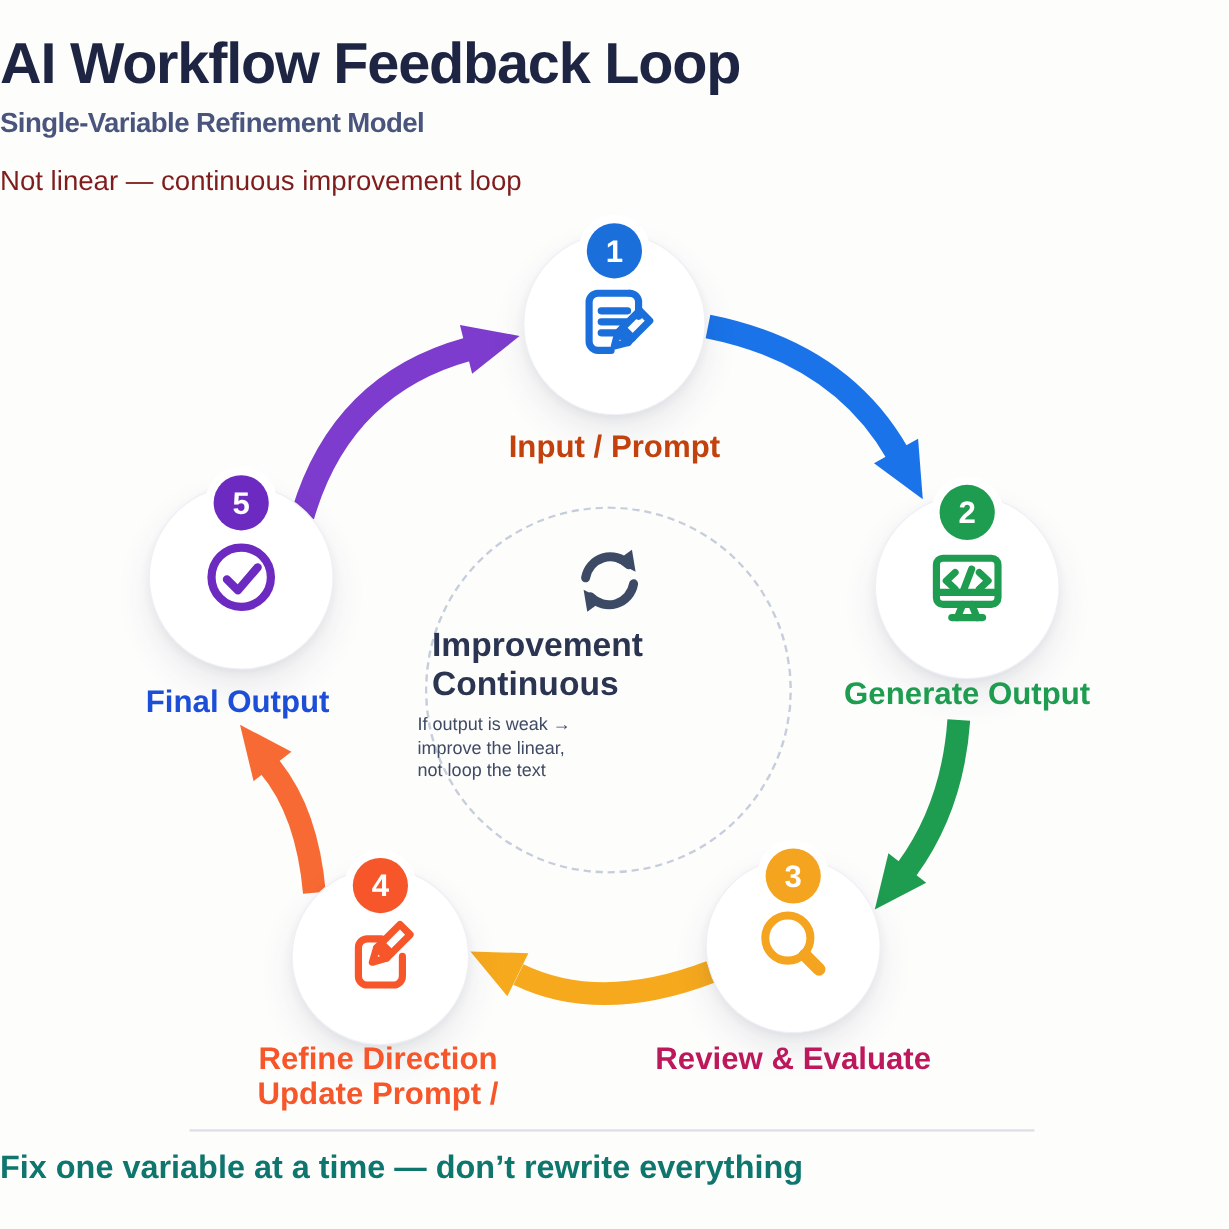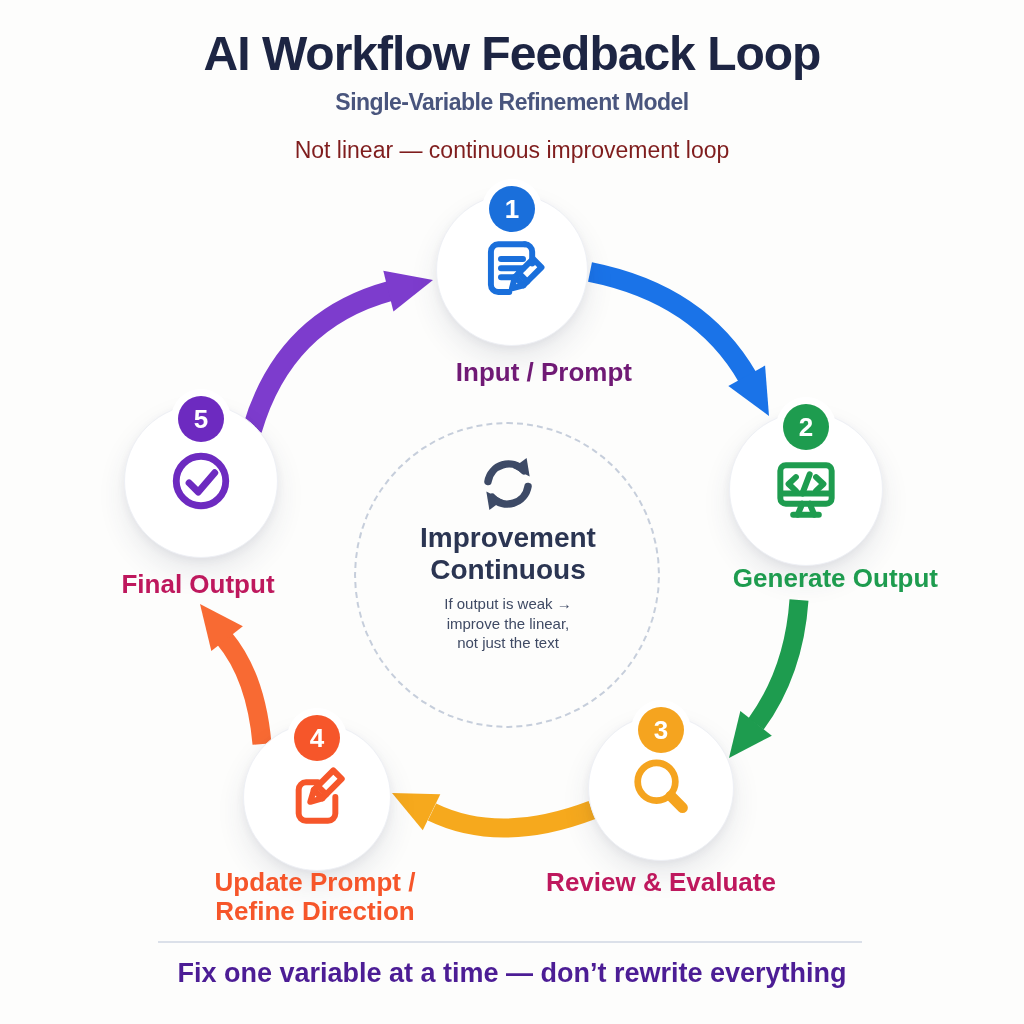--- a/index.html
+++ b/index.html
@@ -3,21 +3,21 @@
 <meta charset="utf-8">
 <style>
   * { margin: 0; padding: 0; box-sizing: border-box; }
   html, body { width: 1024px; height: 1024px; }
   body { font-family: "Liberation Sans", "DejaVu Sans", sans-serif; }
   .stage {
     position: relative; width: 1024px; height: 1024px;
     overflow: hidden;
   }
   .abs { position: absolute; }
-  .ctr { text-align: center; }
+  .ctr { }
 
   
   .title    { left: 0; right: 0; top: 26px;  font-size: 48px; font-weight: bold; letter-spacing: -1px; }
   .subtitle { left: 0; right: 0; top: 89px;  font-size: 23px; font-weight: bold; letter-spacing: -0.5px; }
   .tagline  { left: 0; right: 0; top: 137px; font-size: 23px; }
 
   
   .node {
     position: absolute; background: #ffffff; border-radius: 50%;
     border: 1px solid #eef0f5;
@@ -102,58 +102,58 @@
       <polygon points="0,0 -20,-10 -20,10" transform="translate(22,57) rotate(234)"></polygon>
     </svg>
   </div>
   <div class="abs ctr center-title" style="color: rgb(43, 53, 82);">
     <div>Improvement</div>
     <div>Continuous</div>
   </div>
   <div class="abs ctr center-note" style="color: rgb(63, 74, 100);">
     <div>If output is weak →</div>
     <div>improve the linear,</div>
-    <div>not just the text</div>
+    <div>not loop the text</div>
   </div>
 
   <div class="node" style="left:436px; top:194px; width:152px; height:152px;">
     <div class="badge" style="background-color: rgb(26, 111, 219);">1</div>
     <div class="node-icon" style="color: rgb(26, 111, 219);">
       <svg width="88" height="88" viewBox="0 0 96 96" fill="none" stroke="currentColor" stroke-width="6.5" stroke-linecap="round" stroke-linejoin="round">
         <path d="M62,20 H33 c-4.4,0 -8,3.6 -8,8 v36 c0,4.4 3.6,8 8,8 h12"></path>
         <path d="M62,20 c4.4,0 8,3.6 8,8 v13"></path>
         <path d="M36,36 h24"></path>
           <path d="M36,46 h24"></path>
           <path d="M36,56 h13"></path>
         <g transform="rotate(45 60 56)">
           <path d="M53.5,34 h13 v28 h-13 z"></path>
           <path d="M53.5,56 h13"></path>
           <path d="M53.5,62 l6.5,11 6.5,-11"></path>
         </g>
       </svg>
     </div>
   </div>
-  <div class="node-label" style="left: 368px; top: 358px; width: 264px; color: #701a75; text-align: right;">Input / Prompt</div>
+  <div class="node-label" style="left: 380px; top: 358px; width: 264px; color: #c2410c;">Input / Prompt</div>
 
   <div class="node" style="left:729px; top:412px; width:154px; height:154px;">
     <div class="badge" style="background-color: rgb(30, 156, 79);">2</div>
     <div class="node-icon" style="color: rgb(30, 156, 79);">
       <svg width="88" height="88" viewBox="0 0 96 96" fill="none" stroke="currentColor" stroke-width="6.5" stroke-linecap="round" stroke-linejoin="round">
         <rect x="20" y="22" width="56" height="42" rx="6"></rect>
         <path d="M21,53 h54"></path>
         <path d="M44,64 l-5,12"></path>
           <path d="M52,64 l5,12"></path>
         <path d="M34,76 h28"></path>
         <path d="M37,35 l-8,7.5 8,7.5"></path>
         <path d="M59,35 l8,7.5 -8,7.5"></path>
         <path d="M52,32 l-8,21"></path>
       </svg>
     </div>
   </div>
-  <div class="node-label" style="left: 674px; top: 564px; width: 264px; color: rgb(30, 156, 79); text-align: right;">Generate Output</div>
+  <div class="node-label" style="left: 674px; top: 564px; width: 264px; color: rgb(30, 156, 79);">Generate Output</div>
 
   <div class="node" style="left:588px; top:715px; width:146px; height:146px;">
     <div class="badge" style="background-color: rgb(245, 164, 31);">3</div>
     <div class="node-icon" style="color: rgb(245, 164, 31);">
       <svg width="86" height="86" viewBox="0 0 96 96" fill="none" stroke="currentColor" stroke-linecap="round">
         <circle cx="43" cy="41" r="21" stroke-width="7.5"></circle>
         <path d="M59,57 L72,70" stroke-width="12"></path>
       </svg>
     </div>
   </div>
@@ -166,31 +166,31 @@
         <path d="M68,48 v18 c0,4.4 -3.6,8 -8,8 H36 c-4.4,0 -8,-3.6 -8,-8 V40 c0,-4.4 3.6,-8 8,-8 h13"></path>
         <g transform="rotate(45 52 42)">
           <path d="M45.5,16 h13 v30 h-13 z"></path>
           <path d="M45.5,40 h13"></path>
           <path d="M45.5,46 l6.5,12 6.5,-12"></path>
         </g>
       </svg>
     </div>
   </div>
   <div class="node-label" style="left: 182px; top: 868px; width: 266px; color: rgb(246, 86, 42);">
+    <div>Refine Direction</div>
     <div>Update Prompt /</div>
-    <div>Refine Direction</div>
   </div>
 
   <div class="node" style="left:124px; top:404px; width:154px; height:154px;">
     <div class="badge" style="background-color: rgb(109, 42, 192);">5</div>
     <div class="node-icon" style="color: rgb(109, 42, 192);">
       <svg width="88" height="88" viewBox="0 0 96 96" fill="none" stroke="currentColor" stroke-width="7.5" stroke-linecap="round" stroke-linejoin="round">
         <circle cx="48" cy="48" r="27"></circle>
         <path d="M35,50 l10,10 l18,-21"></path>
       </svg>
     </div>
   </div>
-  <div class="node-label" style="left: 68px; top: 570px; width: 260px; color: #be185d;">Final Output</div>
+  <div class="node-label" style="left: 68px; top: 570px; width: 260px; color: #1d4ed8;">Final Output</div>
 
   <div class="abs footer-divider" style="background-color: rgb(219, 224, 233);"></div>
-  <div class="abs ctr footer-note" style="color: #4c1d95;">Fix one variable at a time — don’t rewrite everything</div>
+  <div class="abs ctr footer-note" style="color: #0f766e;">Fix one variable at a time — don’t rewrite everything</div>
 
 </div>
 
 </body></html>

